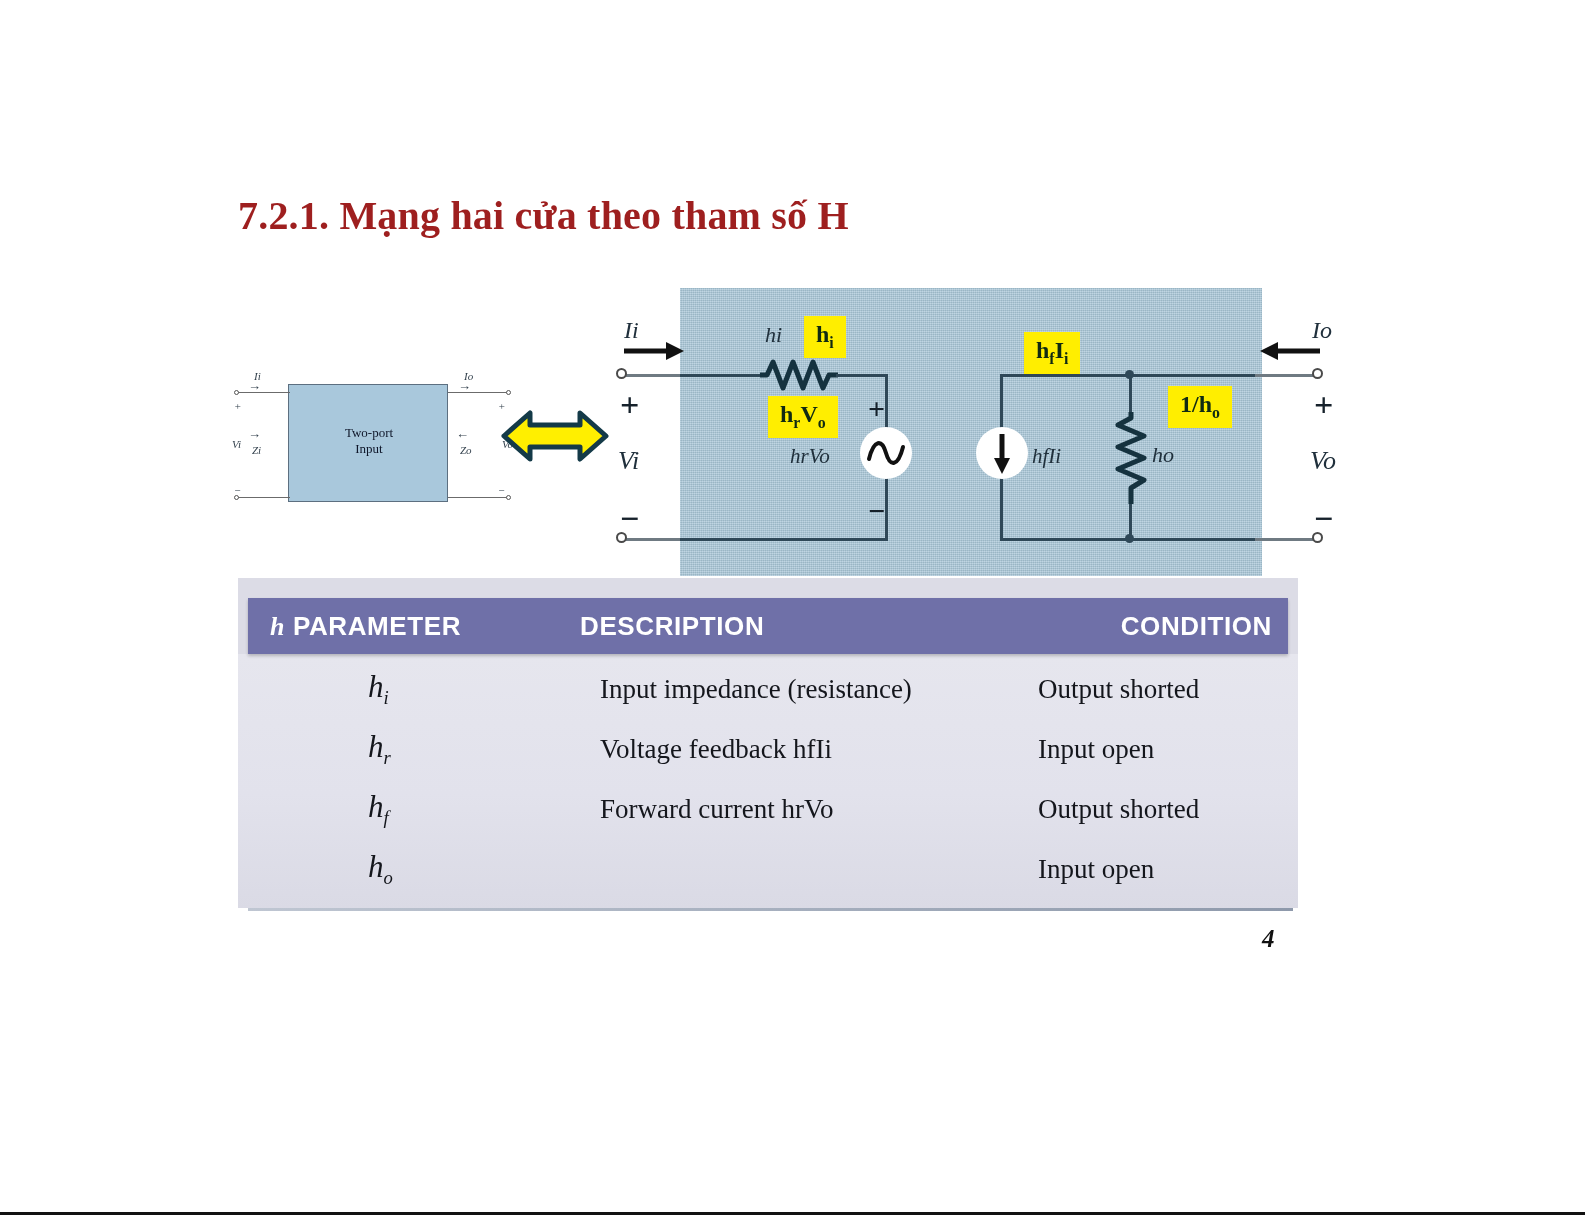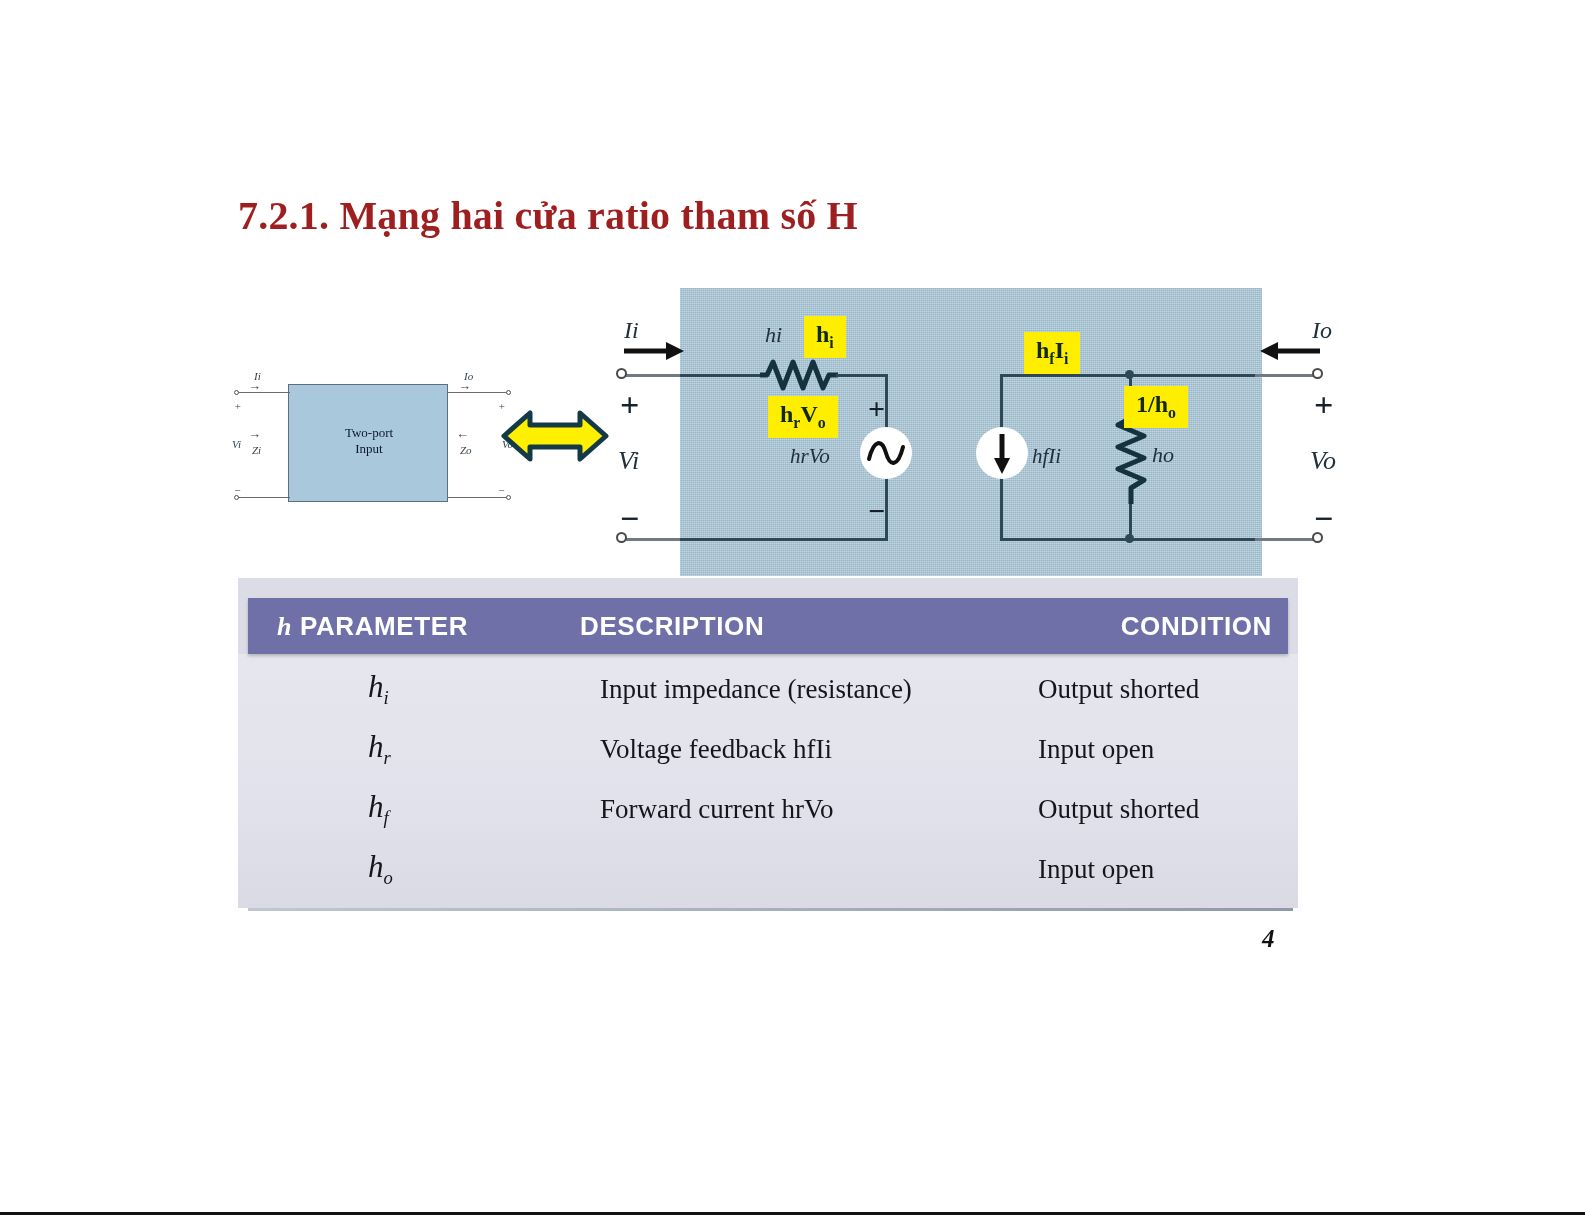--- a/index.html
+++ b/index.html
@@ -175,21 +175,21 @@
     font-family: "Liberation Sans", sans-serif;
     font-weight: bold;
     font-size: 26px;
     letter-spacing: 0.6px;
     white-space: nowrap;
   }
   .th .it {
     font-family: "Liberation Serif", serif;
     font-style: italic; font-weight: bold;
   }
-  .th.c1 { position: absolute; left: 22px; margin-left: 7px; }
+  .th.c1 { position: absolute; left: 22px; }
   .th.c2 { position: absolute; left: 332px; }
   .th.c3 { position: absolute; right: 16px; }
   .tbl-body {
     position: absolute;
     left: 0; top: 76px;
     width: 1060px; height: 254px;
     background: linear-gradient(180deg,#e6e6ee 0%,#e2e2ec 55%,#dadae5 100%);
   }
   .trow {
     position: absolute;
@@ -233,21 +233,21 @@
     left: 0; top: 1212px;
     width: 1585px; height: 3px;
     background: #111;
   }
 </style>
 </head>
 <body>
 
 <div class="slide">
 
-  <div class="title">7.2.1. Mạng hai cửa ratio tham số H</div>
+  <div class="title">7.2.1. Mạng hai cửa theo tham số H</div>
 
   <div class="tp-wrap">
     <div class="tp-box">
       <div class="tp-box-label">
         <span>Two-port</span><br>
         <span>Input</span>
       </div>
     </div>
 
     <div class="tp-lead" style="left:6px; top:34px; width:52px;"></div>
@@ -383,21 +383,21 @@
     <div class="node" style="left:525px; top:82px;"></div>
     <div class="node" style="left:525px; top:246px;"></div>
     <div class="wire v" style="left:529px; top:86px; height:42px;"></div>
     <div class="wire v" style="left:529px; top:214px; height:38px;"></div>
     <svg style="position:absolute;left:514px;top:124px;" width="34" height="92">
       <polyline points="17,0 17,6 4,13 30,24 4,35 30,46 4,57 30,68 17,76 17,92" fill="none" stroke="#15323f" stroke-width="5" stroke-linejoin="round"></polyline>
     </svg>
     <div class="lbl-it" style="left:552px; top:156px; font-size:22px;">
       <span>ho</span>
     </div>
-    <div class="hi" style="left:524px; top:98px;">
+    <div class="hi" style="left:568px; top:98px;">
       <span>1/h</span><sub>o</sub>
     </div>
 
     <div class="wire h" style="left:529px; top:86px; width:130px;"></div>
     <div class="wire h" style="left:529px; top:250px; width:130px;"></div>
     <div class="lead" style="left:655px; top:86px; width:62px;"></div>
     <div class="lead" style="left:655px; top:250px; width:62px;"></div>
     <div class="term" style="left:712px; top:80px;"></div>
     <div class="term" style="left:712px; top:244px;"></div>
 

